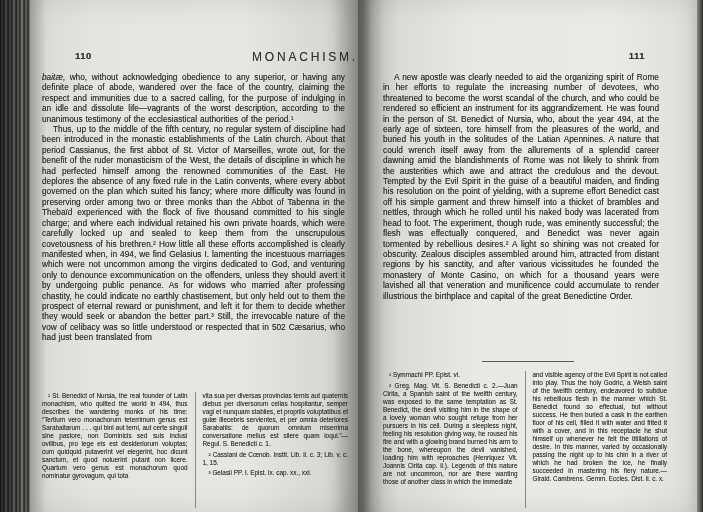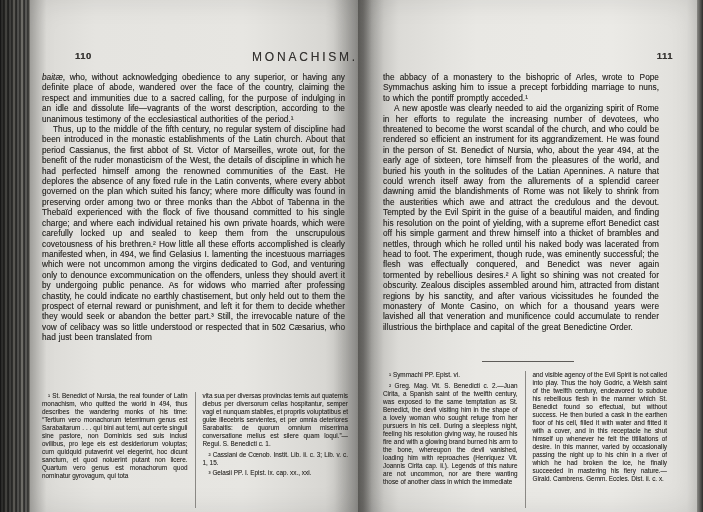--- a/index.html
+++ b/index.html
@@ -37,21 +37,21 @@
   .gutter {
     position:absolute; left:334px; width:50px; top:0; bottom:0; pointer-events:none;
     background:linear-gradient(90deg,
       rgba(0,0,0,0) 0%, rgba(0,0,0,.16) 42%, rgba(38,36,34,.34) 58%,
       rgba(0,0,0,.10) 80%, rgba(0,0,0,0) 100%);
   }
   .page-header { position:absolute; top:50px; left:0; right:0; height:14px; color:#343230; }
   .page-num { position:absolute; top:0; font-size:9.5px; font-weight:bold; letter-spacing:.5px;
               text-shadow:0 0 .6px rgba(47,45,42,.55); }
   .page-left  .page-num { left:45px; }
-  .page-right .page-num { right:24px; }
+  .page-right .page-num { right:52px; }
   .running-head { text-align:right; font-size:12px; letter-spacing:2.8px;
                   text-shadow:0 0 .6px rgba(47,45,42,.5); }
   .page-body {
     position:absolute; color:#2f2d2a; text-align:justify; overflow:hidden;
   }
   .page-left  .page-body { top:72px; left:12px; right:13px; height:318px; }
   .page-right .page-body { top:72px; left:25px; right:38px; height:286px; }
   p.body-par { margin:0; font-size:8.3px; line-height:10.4px;
                text-shadow:0 0 .6px rgba(47,45,42,.55); word-spacing:.6px; }
   p.indent { text-indent:11px; }
@@ -97,21 +97,20 @@
       </div>
     </div>
   </div>
 
   <div class="page page-right">
     <div class="page-header">
       <span class="page-num">111</span>
     </div>
 
     <div class="page-body">
-      <p class="body-par">the abbacy of a monastery to the bishopric of Arles, wrote to Pope Symmachus asking him to issue a precept forbidding marriage to nuns, to which the pontiff promptly acceded.¹</p>
       <p class="body-par indent">A new apostle was clearly needed to aid the organizing spirit of Rome in her efforts to regulate the increasing number of devotees, who threatened to become the worst scandal of the church, and who could be rendered so efficient an instrument for its aggrandizement. He was found in the person of St. Benedict of Nursia, who, about the year 494, at the early age of sixteen, tore himself from the pleasures of the world, and buried his youth in the solitudes of the Latian Apennines. A nature that could wrench itself away from the allurements of a splendid career dawning amid the blandishments of Rome was not likely to shrink from the austerities which awe and attract the credulous and the devout. Tempted by the Evil Spirit in the guise of a beautiful maiden, and finding his resolution on the point of yielding, with a supreme effort Benedict cast off his simple garment and threw himself into a thicket of brambles and nettles, through which he rolled until his naked body was lacerated from head to foot. The experiment, though rude, was eminently successful; the flesh was effectually conquered, and Benedict was never again tormented by rebellious desires.² A light so shining was not created for obscurity. Zealous disciples assembled around him, attracted from distant regions by his sanctity, and after various vicissitudes he founded the monastery of Monte Casino, on which for a thousand years were lavished all that veneration and munificence could accumulate to render illustrious the birthplace and capital of the great Benedictine Order.</p>
     </div>
 
     <div class="fn-rule"></div>
 
     <div class="footnotes">
       <div class="fn-col">
         <p class="fn">¹ Symmachi PP. Epist. vi.</p>
         <p class="fn">² Greg. Mag. Vit. S. Benedicti c. 2.—Juan Cirita, a Spanish saint of the twelfth century, was exposed to the same temptation as St. Benedict, the devil visiting him in the shape of a lovely woman who sought refuge from her pursuers in his cell. During a sleepless night, feeling his resolution giving way, he roused his fire and with a glowing brand burned his arm to the bone, whereupon the devil vanished, loading him with reproaches (Henriquez Vit. Joannis Cirita cap. ii.). Legends of this nature are not uncommon, nor are there wanting those of another class in which the immediate</p>
       </div>

